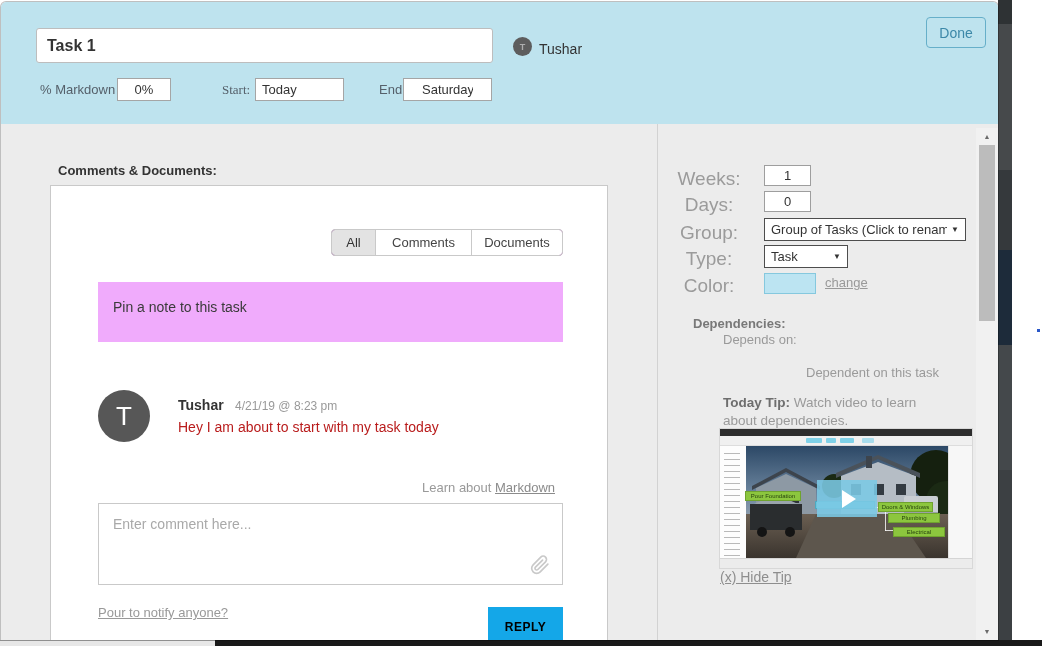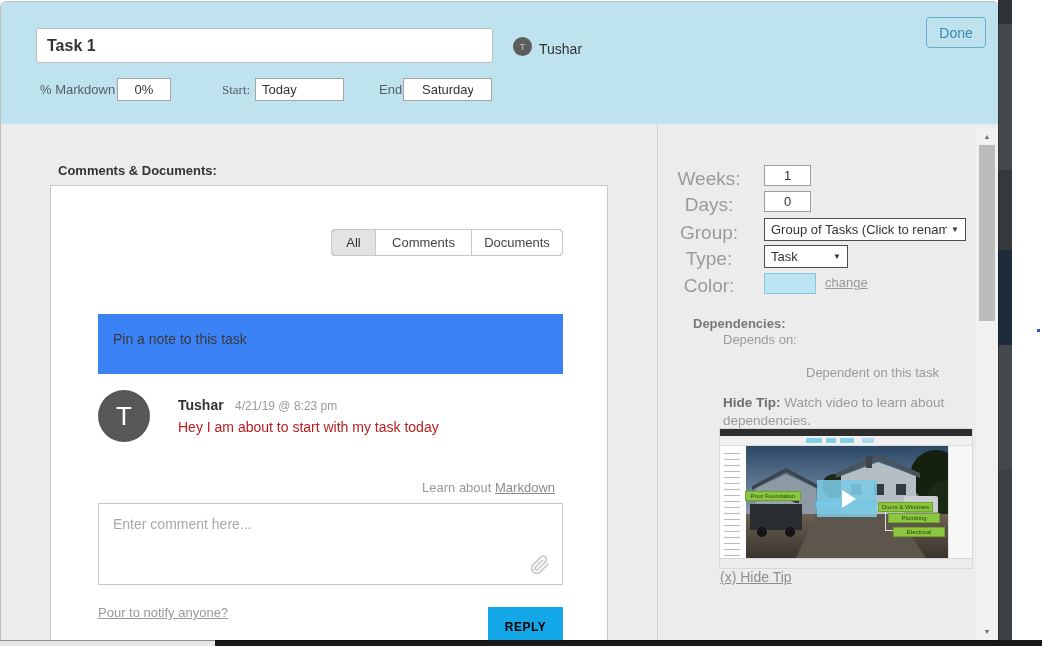--- a/index.html
+++ b/index.html
@@ -61,21 +61,21 @@
   }
   .tab {
     font-size:13px; color:#444; background:#fff; border:none; border-right:1px solid #c9c9c9;
     font-family:"Liberation Sans", sans-serif; cursor:pointer; padding:0;
   }
   .tab:last-child { border-right:none;text-align:center; }
   .tab.active { background:#e3e3e3; color:#333; }
   .tab-all { width:44px; } .tab-comments { width:96px; } .tab-documents { width:90px; }
   .pin-note {
     position:absolute; left:47px; top:96px; width:465px; height:60px;
-    background:#3b82f6; font-size:14px; color:#3a3a3a; padding:17px 0 0 15px;margin-top:32px;
+    background:#f0abfc; font-size:14px; color:#3a3a3a; padding:17px 0 0 15px;
   }
   .cmt-avatar {
     position:absolute; left:47px; top:204px; width:52px; height:52px; border-radius:50%;
     background:#575757; color:#fff; font-size:26px;
     display:flex; align-items:center; justify-content:center;
   }
   .cmt-author { position:absolute; left:127px; top:211px; font-size:14px; font-weight:bold; color:#333; }
   .cmt-time { position:absolute; left:184px; top:213px; font-size:12px; color:#999; }
   .cmt-text { position:absolute; left:127px; top:233px; font-size:14px; color:#b91c1c; }
   .md-hint { position:absolute; right:52px; top:294px; font-size:13px; color:#999;text-align:center; }
@@ -226,21 +226,21 @@
     </div>
 
     <span class="rp-label" style="left:659px; top:273px;">Color:</span>
     <div class="color-swatch"></div>
     <a class="change-link">change</a>
 
     <div class="dep-title">Dependencies:</div>
     <div class="dep-on">Depends on:</div>
     <div class="dep-dependent">Dependent on this task</div>
 
-    <div class="video-tip"><b>Hide Tip:</b><span> Watch video to learn about dependencies.</span></div>
+    <div class="video-tip"><b>Today Tip:</b><span> Watch video to learn about dependencies.</span></div>
 
     <div class="thumb">
       <div class="thumb-topbar"></div>
       <div class="thumb-toolbar">
         <div class="tb-btn" style="left:86px; width:16px;"></div>
         <div class="tb-btn" style="left:106px; width:10px;"></div>
         <div class="tb-btn" style="left:120px; width:14px;"></div>
         <div class="tb-btn" style="left:142px; width:12px; background:#a8dcec;"></div>
       </div>
       <div class="thumb-list"></div>

